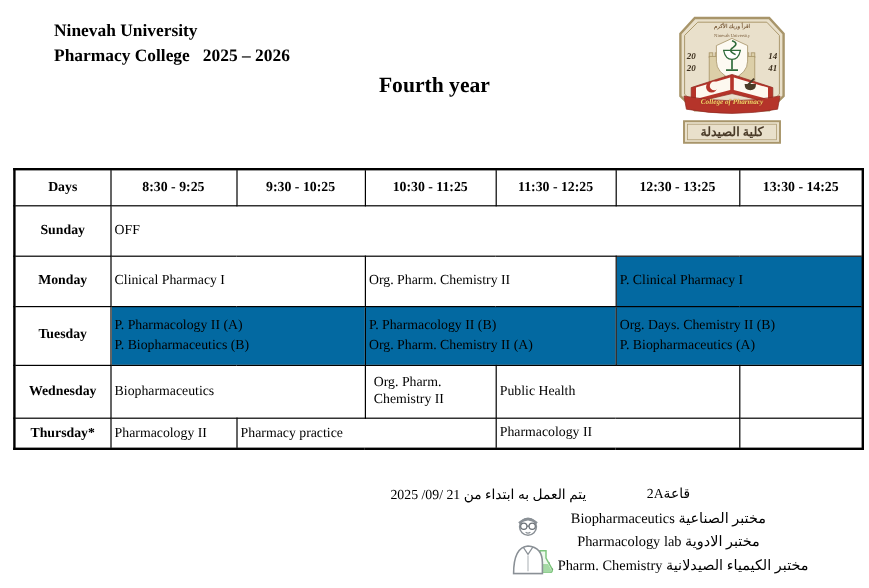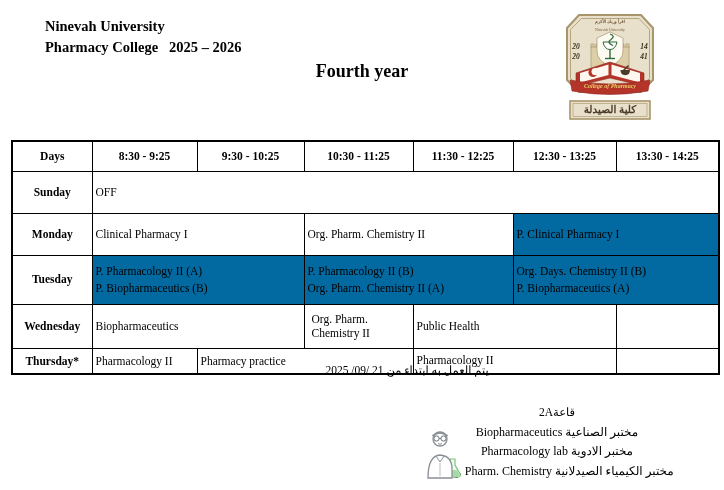--- a/index.html
+++ b/index.html
@@ -44,21 +44,21 @@
   td.vtop { vertical-align:top; padding-top:4px; }
   .two-line div { margin:3px 0; }
   tr.r-sun  { height:42px;padding-left:27px; }
   tr.r-mon  { height:42px; }
   tr.r-tue  { height:49px; }
   tr.r-wed  { height:44px; }
   tr.r-thu  { height:26px;border-radius:17px; }
 
   
   .note {
-    position:absolute; top:363px; left:90px; right:0;
+    position:absolute; top:405px; left:90px; right:0;
     text-align:center; font-size:11.5px; direction:rtl;
   }
   .labs-block {
     position:absolute; top:403px; right:7px; width:320px;
     direction:rtl; text-align:center; font-size:12px; line-height:19.5px;
   }
   .labs-block .room { font-size:11.5px; }
   .scientist { position:absolute; left:423px; top:429px; }
 </style>
 </head>

